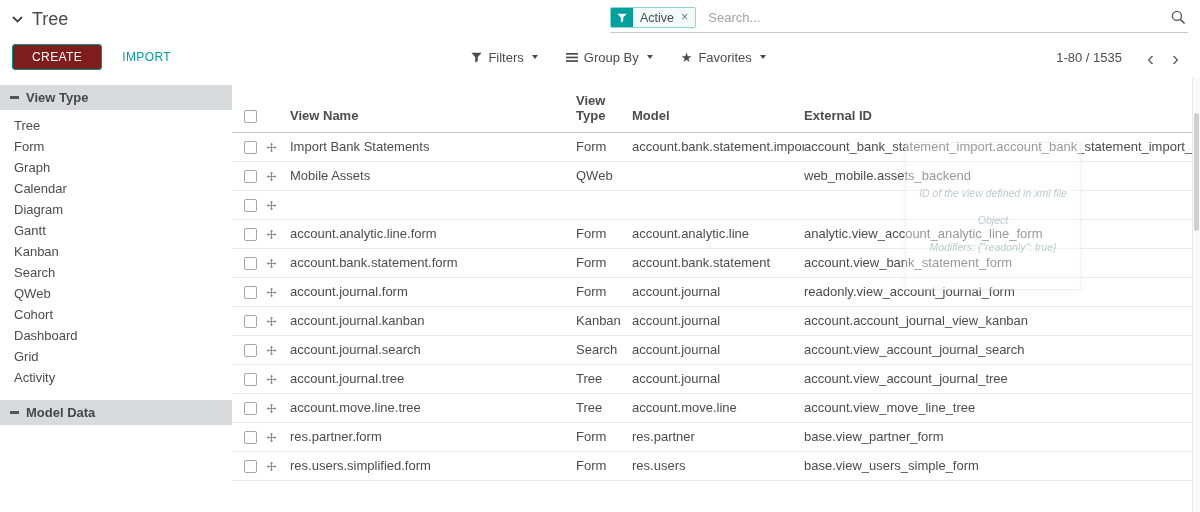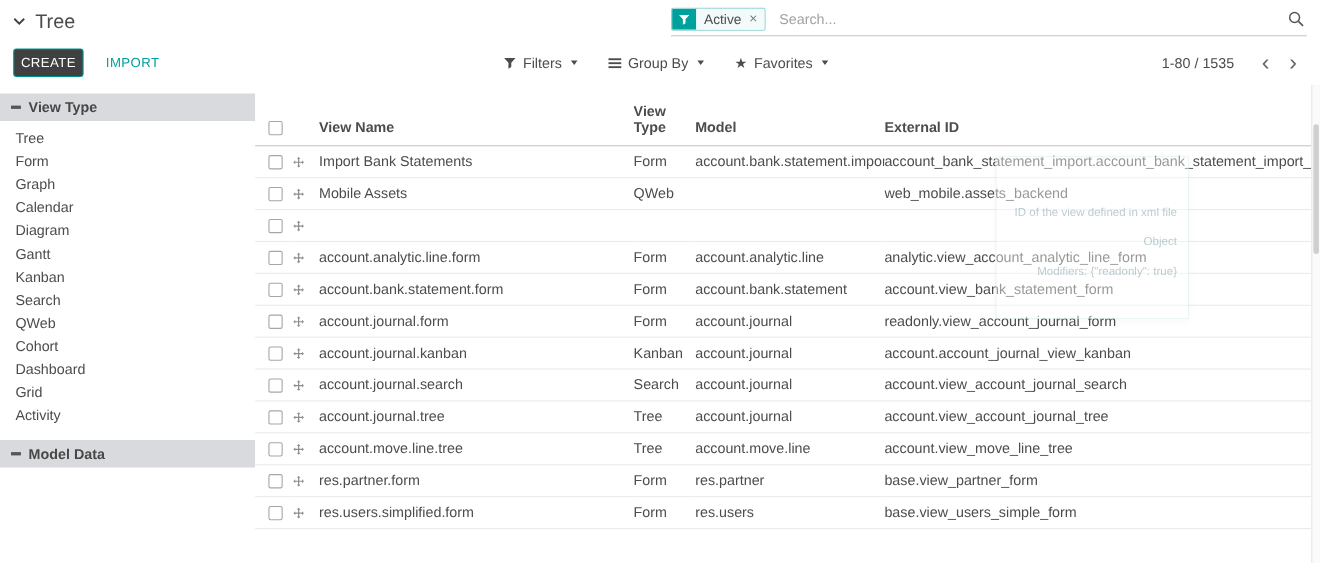--- a/index.html
+++ b/index.html
@@ -33,22 +33,22 @@
   .search-input {
     border:none; outline:none; flex:1; background:transparent;
     font-family:inherit; font-size:13px; color:#444; padding:0 6px;
   }
   .search-input::placeholder { color:#a3a3a3; }
   .magnifier { margin-left:4px; flex:none; cursor:pointer; display:flex; }
 
   .cp-row2 { display:flex; align-items:center; height:38px; }
   .cp-left { display:flex; align-items:center; flex:none; }
   .btn-create {
-    background:#404040; color:#fff; border:1px solid #00918e; border-radius:3px;
-    padding:5px 6px; font-size:12px; letter-spacing:.4px; cursor:pointer; font-family:inherit;
+    background:#7f1d1d; color:#fff; border:1px solid #00918e; border-radius:3px;
+    padding:5px 19px; font-size:12px; letter-spacing:.4px; cursor:pointer; font-family:inherit;
   }
   .btn-import {
     background:none; border:none; color:#00A09D; font-size:12px; letter-spacing:.4px;
     padding:5px 10px; margin-left:10px; cursor:pointer; font-family:inherit;
   }
   .cp-center { flex:1; display:flex; align-items:center; justify-content:center; gap:28px; }
   .dropdown { display:flex; align-items:center; gap:6px; cursor:pointer; color:#4c4c4c; }
   .caret {
     width:0; height:0; border-left:3.5px solid transparent; border-right:3.5px solid transparent;
     border-top:4px solid #4c4c4c; margin-left:2px;
@@ -89,21 +89,21 @@
     display:inline-block; width:13px; height:13px; border:1px solid #a6a6a6;
     border-radius:2px; background:#fff; vertical-align:middle; cursor:pointer;
   }
   .drag { display:inline-flex; vertical-align:middle; cursor:grab; }
 
   
   .tooltip {
     position:absolute; left:905px; top:142px; width:176px; height:148px;
     background:rgba(255,255,255,.78); border:1px solid #d9edec;
     box-shadow:0 2px 8px rgba(0,0,0,.07); opacity:.55; pointer-events:none;
-    font-size:10.5px; color:#85a3ad; text-align:right; padding:44px 10px 0;
+    font-size:10.5px; color:#85a3ad; text-align:center; padding:44px 10px 0;font-style:italic;
   }
   .tooltip div { margin-bottom:15px; }
 
   
   .scrollbar {
     position:absolute; right:0; top:77px; bottom:0; width:8px;
     background:#fafafa; border-left:1px solid #e8e8e8; cursor:pointer;
   }
   .scroll-thumb { position:absolute; left:1px; top:36px; width:5px; height:118px; background:#cfcfcf; border-radius:3px; }
 </style>

